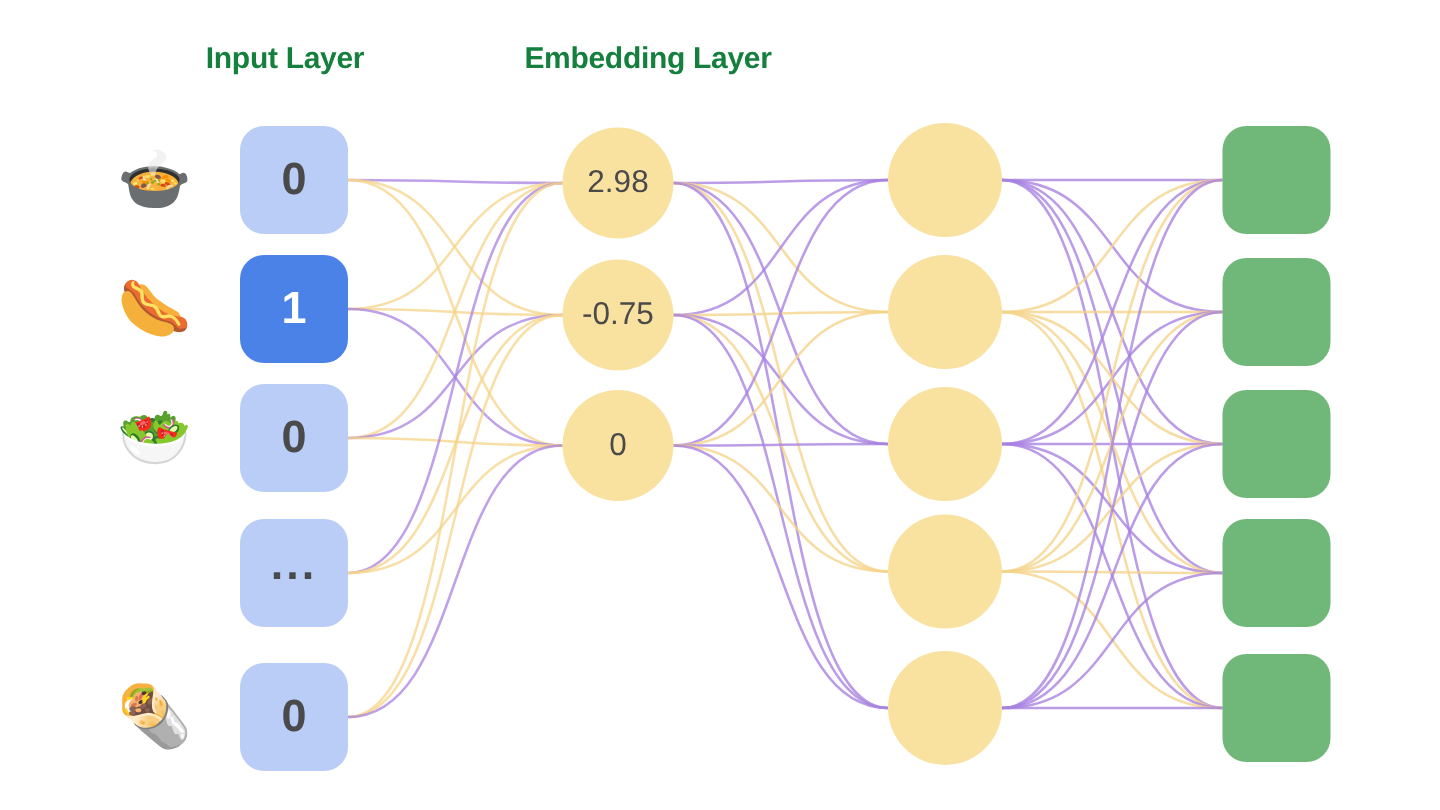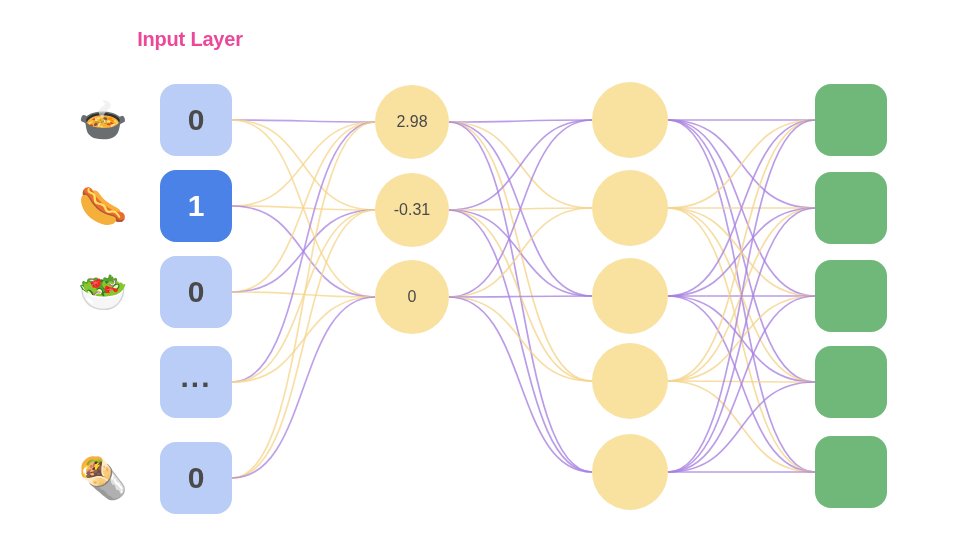--- a/index.html
+++ b/index.html
@@ -19,21 +19,21 @@
     width: 960px;
     height: 540px;
     background: #ffffff;
   }
   
   .layer-title {
     position: absolute;
     font-family: "Liberation Sans", sans-serif;
     font-size: 20px;
     font-weight: bold;
-    color: #ec4899;
+    color: #15803d;
     white-space: nowrap;
     text-align: center;
     transform: translateX(-50%);
     top: 28px;
     letter-spacing: -0.2px;
   }
   
   #edges {
     position: absolute;
     left: 0;
@@ -82,21 +82,21 @@
     align-items: center;
     justify-content: center;
     user-select: none;
   }
   
   .circle {
     width: 74px;
     height: 74px;
     border-radius: 50%;
     background: #f9e1a0;
-    font-size: 16px;
+    font-size: 21px;
     color: #4a4a4a;
     font-weight: normal;
   }
   .circle.hidden-node {
     width: 76px;
     height: 76px;
   }
   
   .out-box {
     width: 72px;
@@ -104,20 +104,21 @@
     border-radius: 16px;
     background: #6fb87a;
   }
 </style>
 </head>
 <body>
 
 <div id="stage">
 
   <div class="layer-title" style="left:190px">Input Layer</div>
+  <div class="layer-title" style="left:432px">Embedding Layer</div>
 
   <svg id="edges" viewBox="0 0 960 540" preserveAspectRatio="none" xmlns="http://www.w3.org/2000/svg">
       <path d="M 232 120 C 310.65 120, 296.35 122, 375 122" fill="none" stroke="#a882e0" stroke-width="1.7" stroke-opacity="0.75"></path>
       <path d="M 232 120 C 310.65 120, 296.35 210, 375 210" fill="none" stroke="#f5d48a" stroke-width="1.7" stroke-opacity="0.75"></path>
       <path d="M 232 120 C 310.65 120, 296.35 297, 375 297" fill="none" stroke="#f5d48a" stroke-width="1.7" stroke-opacity="0.75"></path>
       <path d="M 232 206 C 310.65 206, 296.35 122, 375 122" fill="none" stroke="#f5d48a" stroke-width="1.7" stroke-opacity="0.75"></path>
       <path d="M 232 206 C 310.65 206, 296.35 210, 375 210" fill="none" stroke="#f5d48a" stroke-width="1.7" stroke-opacity="0.75"></path>
       <path d="M 232 206 C 310.65 206, 296.35 297, 375 297" fill="none" stroke="#a882e0" stroke-width="1.7" stroke-opacity="0.75"></path>
       <path d="M 232 292 C 310.65 292, 296.35 122, 375 122" fill="none" stroke="#f5d48a" stroke-width="1.7" stroke-opacity="0.75"></path>
       <path d="M 232 292 C 310.65 292, 296.35 210, 375 210" fill="none" stroke="#a882e0" stroke-width="1.7" stroke-opacity="0.75"></path>
@@ -174,21 +175,21 @@
       <div class="food-icon" style="left: 103px; top: 120px;">🍲</div>
       <div class="node in-box" style="left: 196px; top: 120px;">0</div>
       <div class="food-icon" style="left: 103px; top: 206px;">🌭</div>
       <div class="node in-box active" style="left: 196px; top: 206px;">1</div>
       <div class="food-icon" style="left: 103px; top: 292px;">🥗</div>
       <div class="node in-box" style="left: 196px; top: 292px;">0</div>
       <div class="node in-box ellipsis" style="left: 196px; top: 382px;">...</div>
       <div class="food-icon" style="left: 103px; top: 478px;">🌯</div>
       <div class="node in-box" style="left: 196px; top: 478px;">0</div>
       <div class="node circle" style="left: 412px; top: 122px;">2.98</div>
-      <div class="node circle" style="left: 412px; top: 210px;">-0.31</div>
+      <div class="node circle" style="left: 412px; top: 210px;">-0.75</div>
       <div class="node circle" style="left: 412px; top: 297px;">0</div>
       <div class="node circle hidden-node" style="left: 630px; top: 120px;"></div>
       <div class="node circle hidden-node" style="left: 630px; top: 208px;"></div>
       <div class="node circle hidden-node" style="left: 630px; top: 296px;"></div>
       <div class="node circle hidden-node" style="left: 630px; top: 381px;"></div>
       <div class="node circle hidden-node" style="left: 630px; top: 472px;"></div>
       <div class="node out-box" style="left: 851px; top: 120px;"></div>
       <div class="node out-box" style="left: 851px; top: 208px;"></div>
       <div class="node out-box" style="left: 851px; top: 296px;"></div>
       <div class="node out-box" style="left: 851px; top: 382px;"></div>

